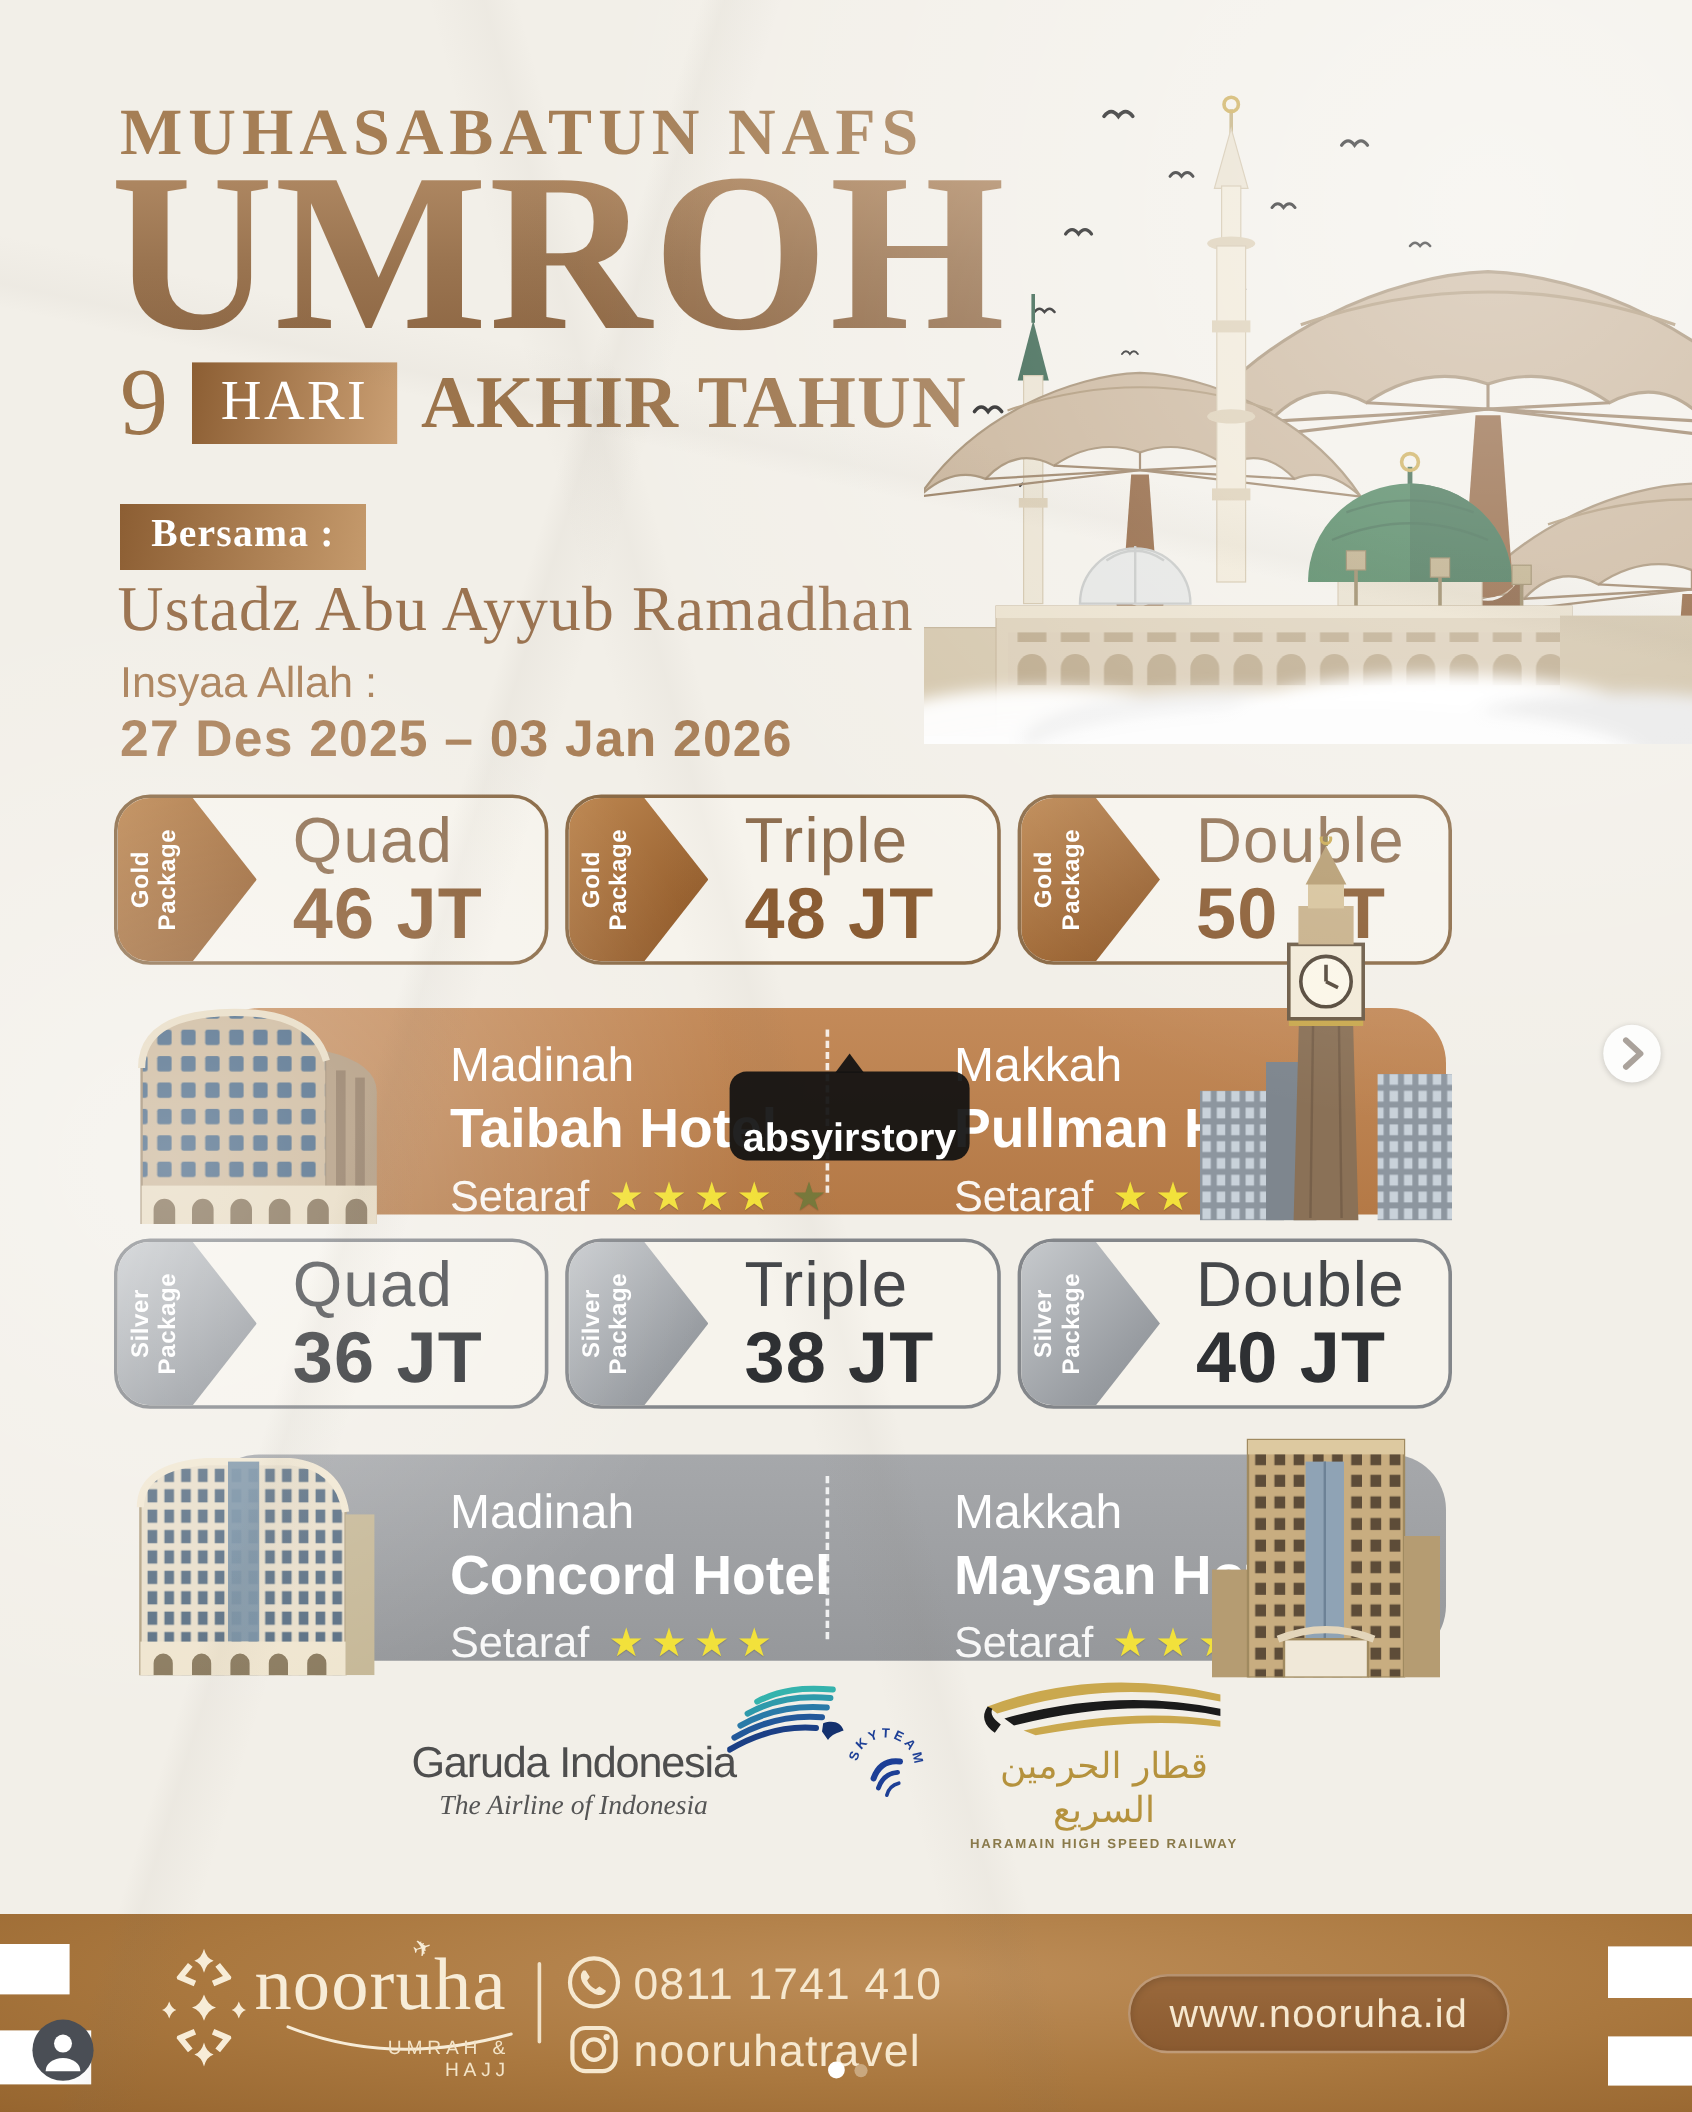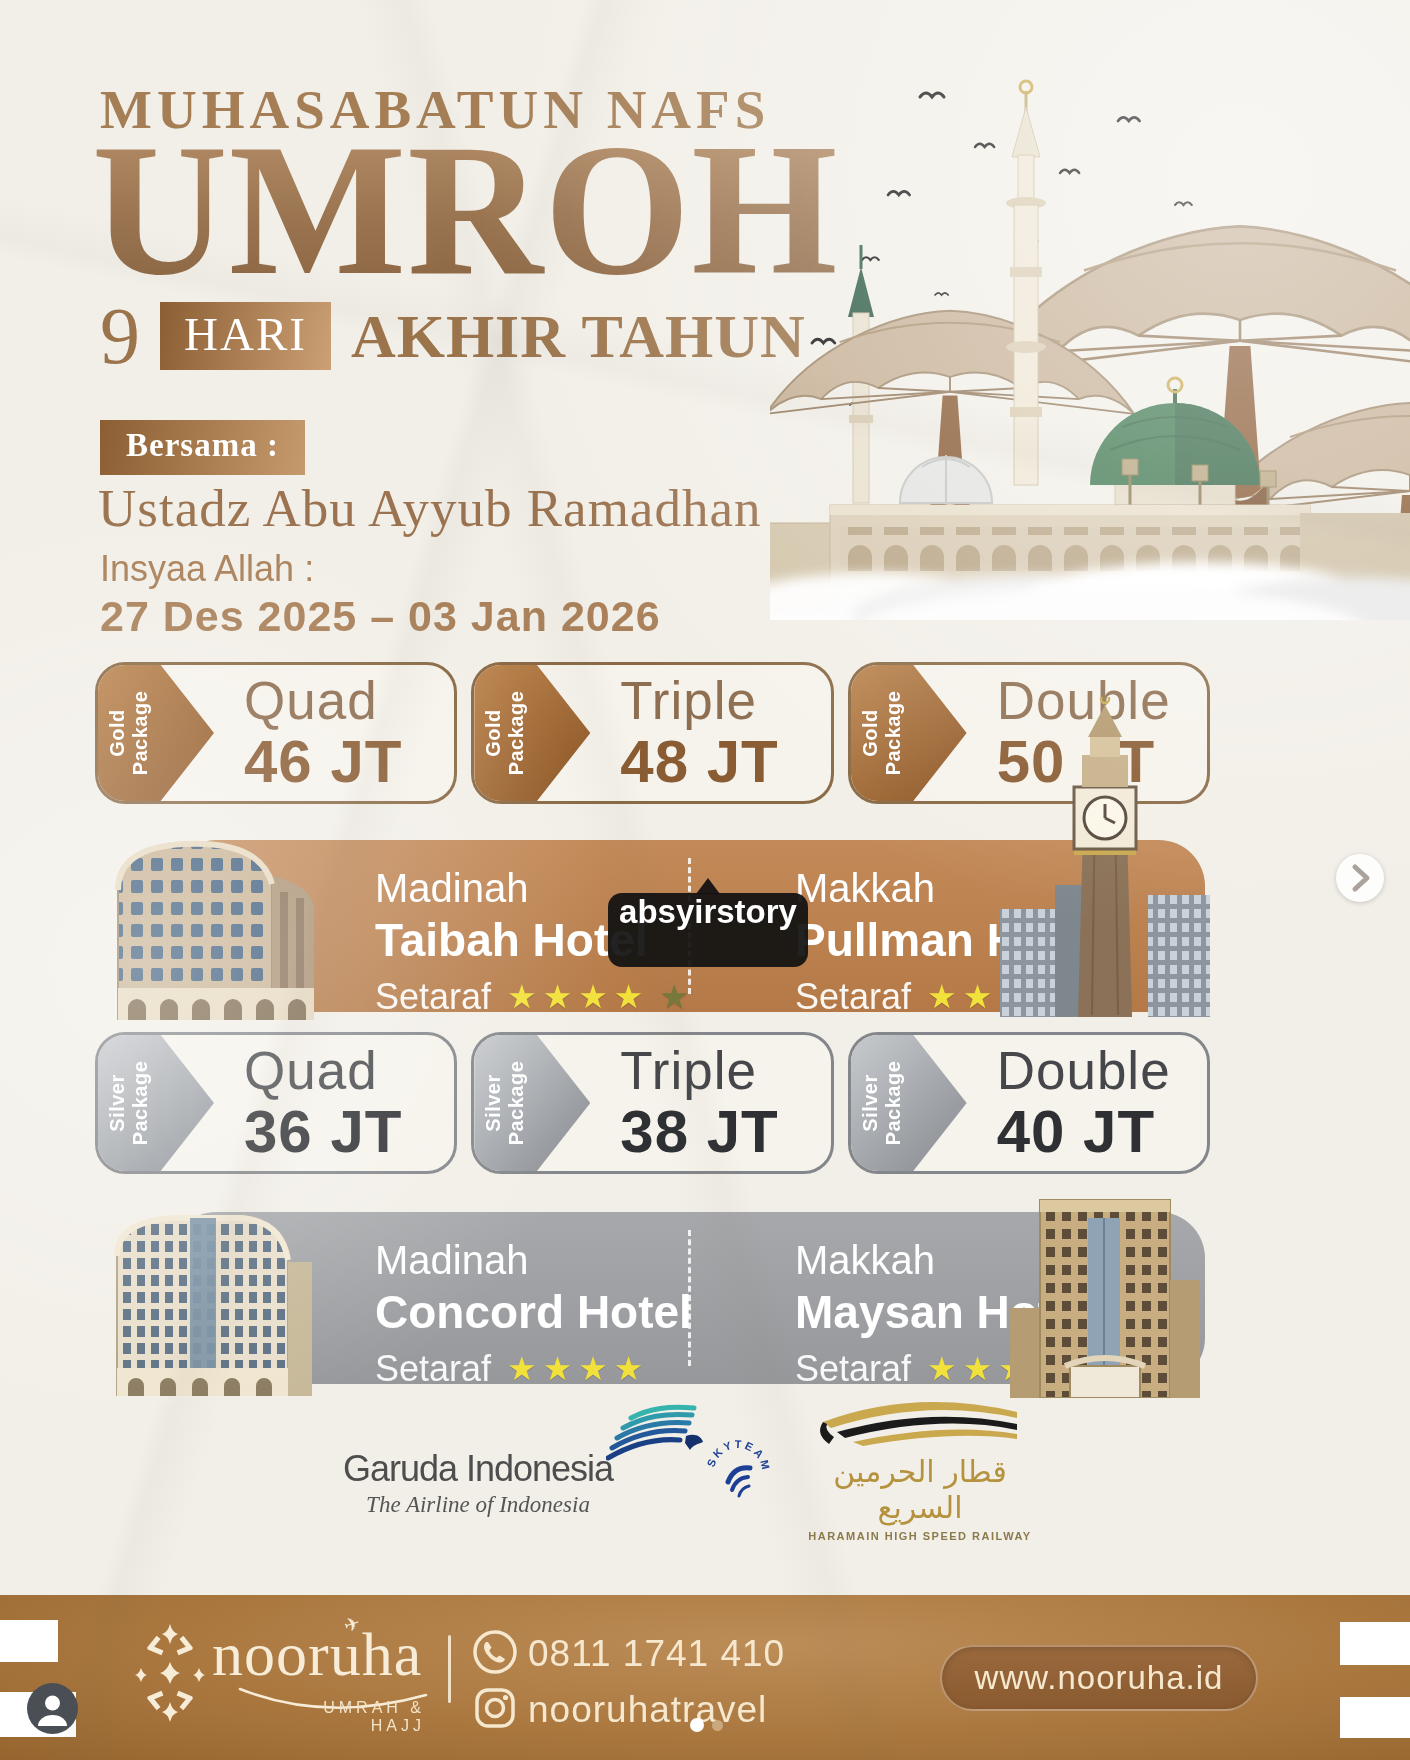--- a/index.html
+++ b/index.html
@@ -103,21 +103,21 @@
   .bar-divider{
     position:absolute;left:50%;top:18px;bottom:18px;width:0;
     border-left:3px dashed rgba(255,255,255,.85);
   }
   .building{position:absolute;z-index:2;}
 
   
   .watermark{
     position:absolute;left:608px;top:893px;width:200px;height:74px;z-index:4;
     background:rgba(17,17,17,.93);border-radius:14px;
-    display:flex;align-items:flex-start;justify-content:center;
+    display:flex;align-items:flex-end;justify-content:center;
     color:#fff;font-weight:700;font-size:33px;
   }
   .watermark::before{
     content:"";position:absolute;top:-15px;left:50%;transform:translateX(-50%);
     border:12px solid transparent;border-bottom:16px solid rgba(17,17,17,.93);border-top:none;
   }
 
   
   .garuda-block{position:absolute;left:338px;top:1448px;width:280px;text-align:center;z-index:2;}
   .garuda-name{font-size:36px;color:#4e4e4e;letter-spacing:-1px;font-weight:500;}

